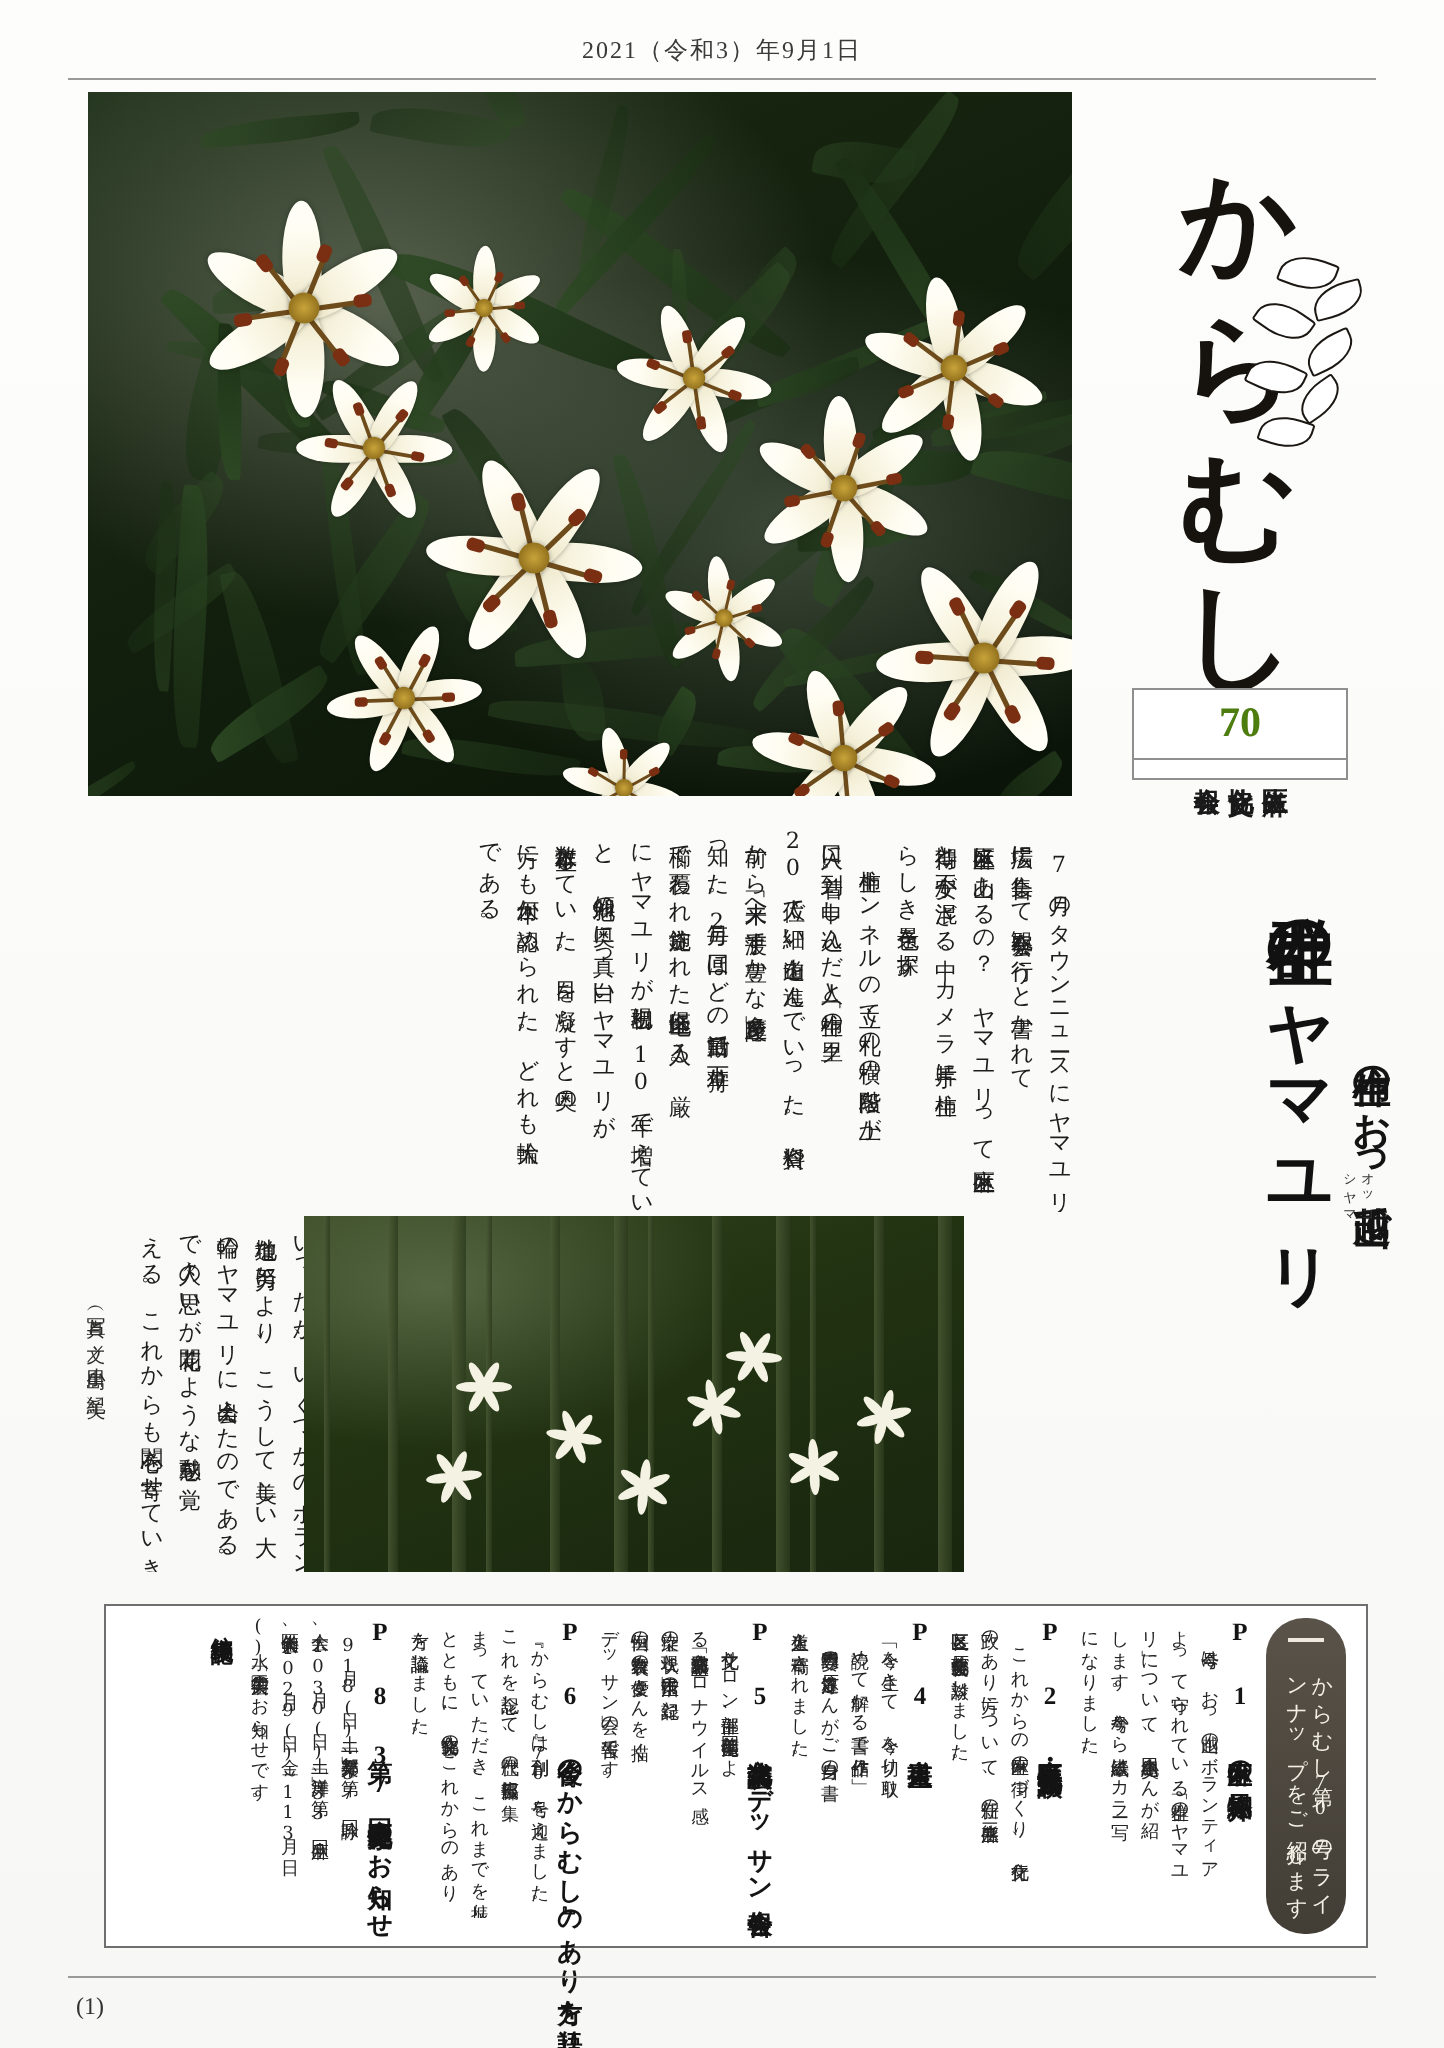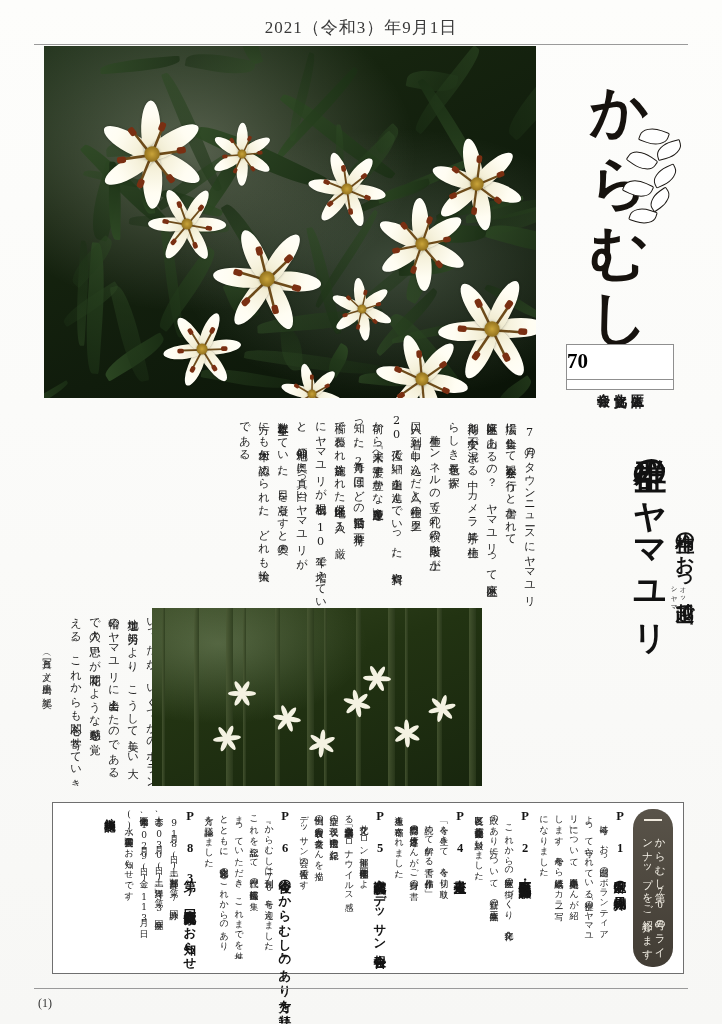--- a/index.html
+++ b/index.html
@@ -31,21 +31,21 @@
   .date-bar {
     position: absolute;
     left: 34px;
     top: 16px;
     width: 654px;
     text-align: center;
     border-bottom: 1px solid #9a9a9a;
     padding-bottom: 5px;
   }
   .date-bar .date-text {
-    font-size: 17px;
+    font-size: 12px;
     color: #3a3a3a;
     letter-spacing: 1px;
     font-family: "Liberation Serif", serif;
   }
 
   
   .photo-main {
     position: absolute;
     left: 44px;
     top: 46px;
@@ -141,24 +141,24 @@
   .issue-box {
     position: absolute;
     left: 566px;
     top: 344px;
     width: 108px;
     border: 1px solid #8f8f8f;
     background: #fff;
     box-sizing: border-box;
   }
   .issue-no {
-    text-align: left;
+    text-align: center;
     font-size: 21px;
     font-weight: 700;
-    color: #000000;
+    color: #4d7c0f;
     padding: 4px 0 5px;
     border-bottom: 1px solid #8f8f8f;
     font-family: "Liberation Serif", serif;
   }
   .publisher {
     display: flex;
     flex-direction: row-reverse;
     justify-content: center;
     gap: 3px;
     padding: 4px 0 5px;

